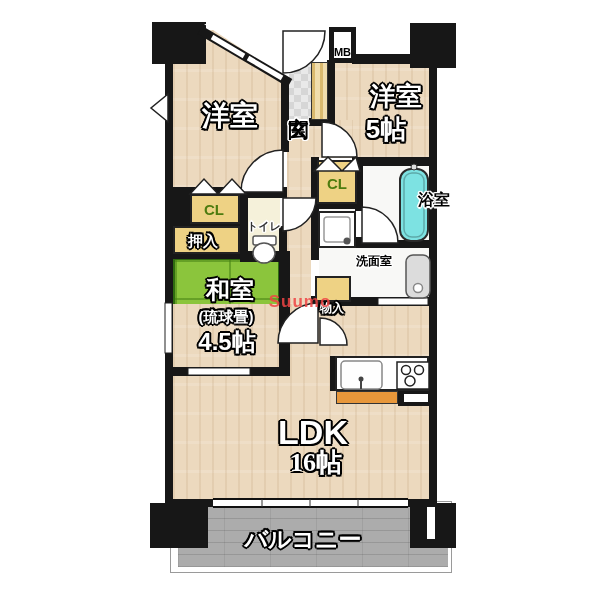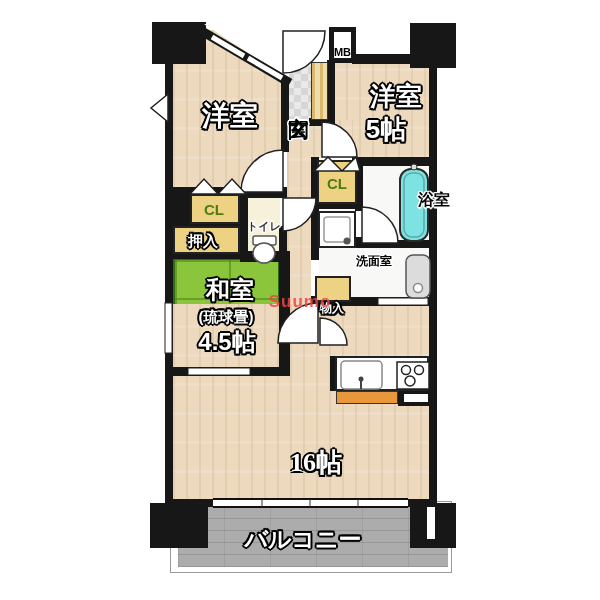--- a/index.html
+++ b/index.html
@@ -168,17 +168,18 @@
   <div class="lbl plain" style="left:214px;top:209px;font-size:15px;">CL</div>
   <div class="lbl ow" style="left:203px;top:240px;font-size:15px;">押入</div>
   <div class="lbl ob" style="left:264px;top:226px;font-size:11px;color:#333;">トイレ</div>
   <div class="lbl plain" style="left:337px;top:183px;font-size:15px;">CL</div>
   <div class="lbl ob" style="left:390px;top:200px;font-size:16px;margin-left:44px;">浴室</div>
   <div class="lbl ob" style="left:374px;top:261px;font-size:12px;">洗面室</div>
   <div class="lbl ow" style="left:226px;top:290px;font-size:24px;padding-left:8px;">和室</div>
   <div class="lbl ow" style="left:226px;top:316px;font-size:15px;">(琉球畳)</div>
   <div class="lbl ow" style="left:227px;top:342px;font-size:24px;text-align:right;">4.5帖</div>
   <div class="lbl ow" style="left:332px;top:308px;font-size:12px;">物入</div>
+  <div class="lbl ow" style="left:313px;top:432px;font-size:34px;">LDK</div>
   <div class="lbl ow" style="left:316px;top:463px;font-size:26px;font-family:Liberation Serif, serif;">16帖</div>
   <div class="lbl ow" style="left:303px;top:539px;font-size:23px;">バルコニー</div>
   <div class="lbl wm" style="left:300px;top:301px;font-size:17px;">Suumo</div>
 
 </div>
 
 </body></html>

